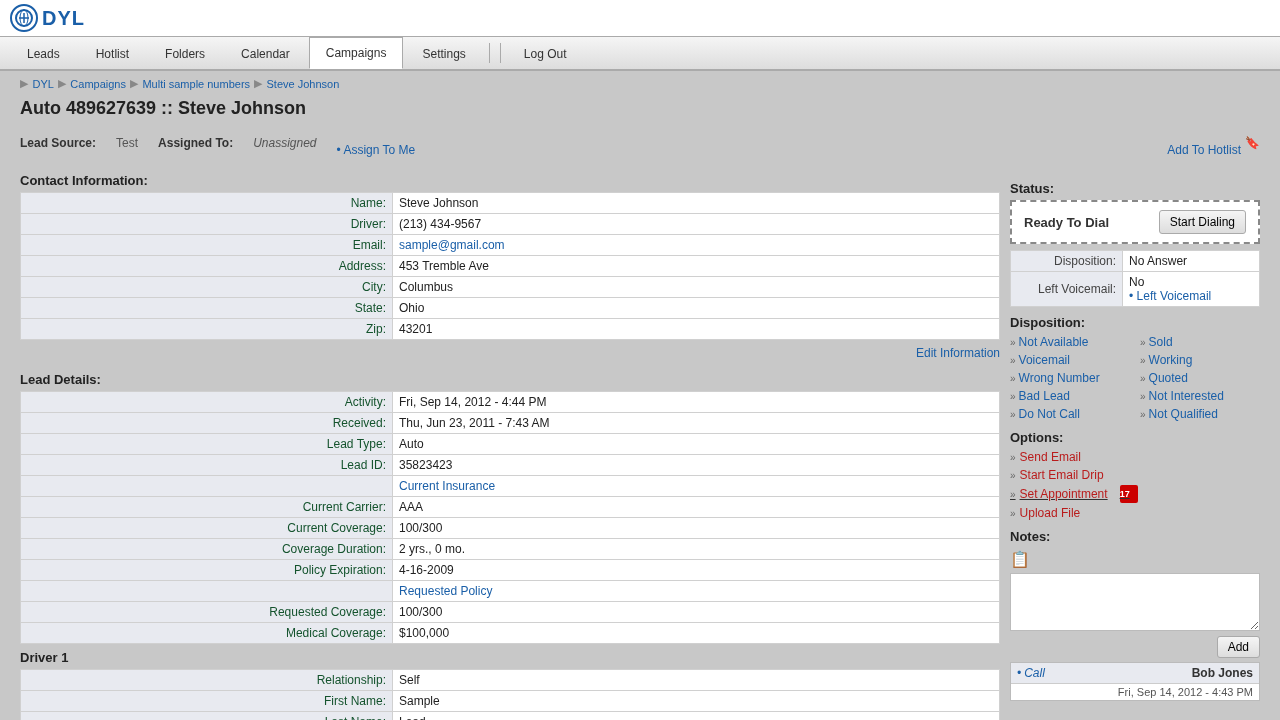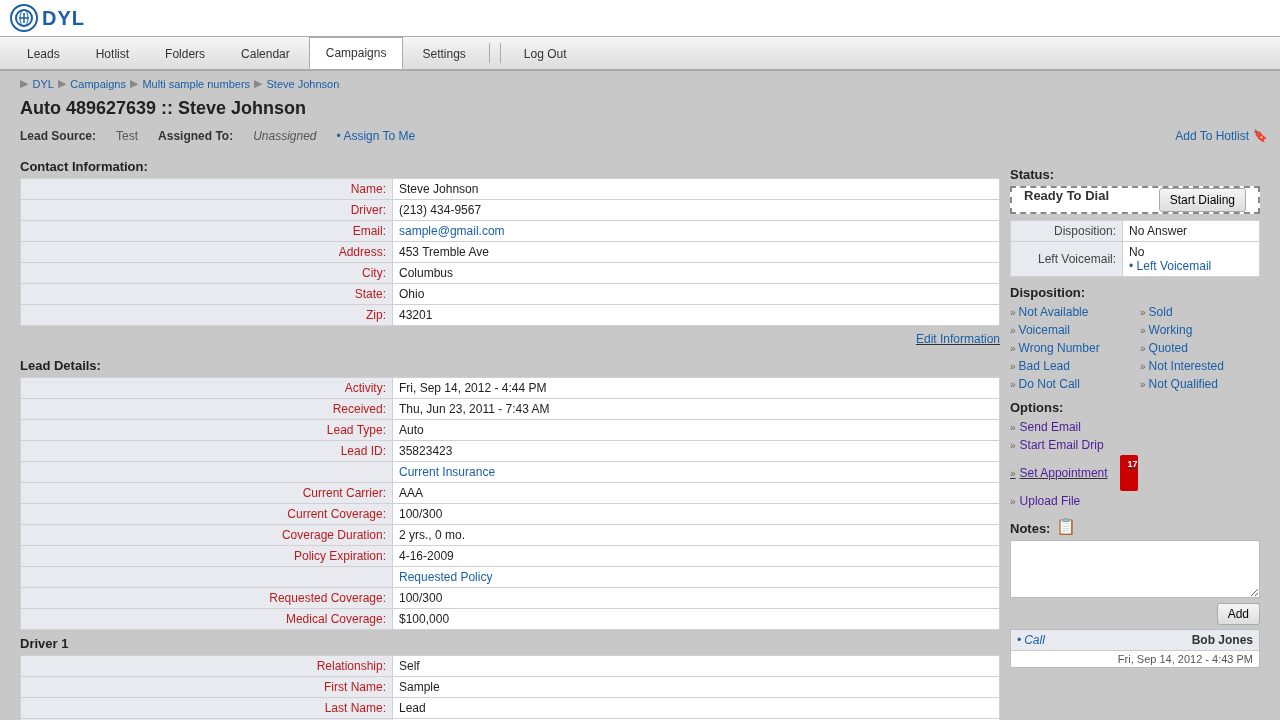--- a/index.html
+++ b/index.html
@@ -14,82 +14,82 @@
     .nav-item { padding: 8px 16px; font-size: 12px; color: #333; cursor: pointer; border: 1px solid transparent; border-bottom: none; text-decoration: none; display: inline-block; }
     .nav-item.active { background: #fff; border: 1px solid #aaa; border-bottom: 1px solid #fff; }
     .nav-divider { width: 1px; height: 20px; background: #aaa; margin: 0 4px; }
 
     #breadcrumb { padding: 6px 20px; font-size: 11px; color: #555; display: flex; align-items: center; gap: 4px; }
     .breadcrumb-arrow { color: #888; }
     .breadcrumb-link { color: #1a5fa8; text-decoration: none; cursor: pointer; }
 
     #page-title { padding: 2px 8px 8px 20px; font-size: 18px; font-weight: bold; color: #222; }
 
-    #meta-row { padding: 2px 12px 8px 20px; display: flex; align-items: center; gap: 20px; font-size: 12px; text-align: center; }
+    #meta-row { padding: 2px 20px 8px 20px; display: flex; align-items: center; gap: 20px; font-size: 12px; text-align: center; }
     .meta-label { color: #333; font-weight: bold; }
     .meta-value { color: #555; }
-    .meta-link { color: #1a5fa8; text-decoration: none; cursor: pointer; }
+    .meta-link { color: #1a5fa8; text-decoration: none; cursor: pointer; margin-top: 14px; }
     #add-hotlist { margin-left: auto; display: flex; align-items: center; gap: 4px; color: #1a5fa8; cursor: pointer; font-size: 12px; }
 
     #main-content { display: flex; gap: 0; padding: 0 20px; background: #c8c8c8; }
 
     #left-panel { flex: 1; min-width: 0; }
     #right-panel { width: 260px; flex-shrink: 0; padding-left: 10px; }
 
     .section-title { font-size: 13px; font-weight: bold; color: #222; margin: 8px 0 4px 0; }
 
     .info-table { width: 100%; border-collapse: collapse; background: #fff; border: 1px solid #bbb; margin-bottom: 4px; }
     .info-table td { padding: 3px 6px; border: 1px solid #d0d0d0; font-size: 12px; vertical-align: top; }
-    .info-table .label-cell { text-align: right; width: 38%; background: #e8eaf0; color: #b91c1c; font-weight: normal; white-space: nowrap; }
+    .info-table .label-cell { text-align: right; width: 38%; background: #e8eaf0; color: #14532d; font-weight: normal; white-space: nowrap; }
     .info-table .value-cell { background: #fff; color: #222; }
     .info-table a { color: #1a5fa8; text-decoration: none; }
 
-    .edit-link { text-align: right; padding: 2px 0 4px 0; text-decoration: underline; }
+    .edit-link { text-align: right; padding: 2px 0 4px 0; }
     .edit-link a { color: #1a5fa8; font-size: 12px; text-decoration: none; }
 
     
     #status-box { margin-top: 16px; }
     .status-label { font-size: 13px; font-weight: bold; margin-bottom: 4px; color: #222; }
 
-    .ready-to-dial-box { border: 2px dashed #888; padding: 0 12px; background: #fff; display: flex; align-items: flex-start; justify-content: space-between; margin-bottom: 6px; }
+    .ready-to-dial-box { border: 2px dashed #888; padding: 8px 12px; background: #fff; display: flex; align-items: center; justify-content: space-between; margin-bottom: 6px; }
     .ready-text { font-weight: bold; font-size: 13px; }
     .start-dial-btn { background: linear-gradient(to bottom, #f5f5f5, #ddd); border: 1px solid #aaa; padding: 4px 10px; font-size: 12px; cursor: pointer; border-radius: 3px; }
 
     .disp-info-table { width: 100%; border-collapse: collapse; background: #fff; border: 1px solid #bbb; margin-bottom: 8px; font-size: 12px; }
     .disp-info-table td { padding: 3px 6px; border: 1px solid #d0d0d0; }
     .disp-info-table .label-cell { background: #e8eaf0; color: #444; width: 45%; text-align: right; }
     .disp-info-table .value-cell { background: #fff; color: #222; }
     .disp-info-table a { color: #1a5fa8; text-decoration: none; }
 
     .disp-section-title { font-size: 13px; font-weight: bold; margin: 6px 0 4px 0; color: #222; }
 
     .disp-grid { display: grid; grid-template-columns: 1fr 1fr; gap: 2px 10px; margin-bottom: 8px; }
     .disp-item { font-size: 12px; color: #1a5fa8; cursor: pointer; padding: 1px 0; display: flex; align-items: center; gap: 3px; }
     .disp-item::before { content: "»"; color: #666; font-size: 10px; }
 
     .options-title { font-size: 13px; font-weight: bold; margin: 6px 0 4px 0; color: #222; }
     .options-list { display: flex; flex-direction: column; gap: 2px; margin-bottom: 8px; }
-    .option-item { font-size: 12px; color: #4c1d95; cursor: pointer; display: flex; align-items: center; gap: 4px; padding: 1px 0; }
+    .option-item { font-size: 12px; color: #b91c1c; cursor: pointer; display: flex; align-items: center; gap: 4px; padding: 1px 0; }
     .option-item::before { content: "»"; color: #666; font-size: 10px; }
     .option-row { display: flex; align-items: center; gap: 12px; text-decoration: underline; }
 
-    .notes-title { font-size: 13px; font-weight: bold; margin: 6px 0 4px 0; color: #222; display: flex; align-items: flex-end; gap: 6px; }
+    .notes-title { font-size: 13px; font-weight: bold; margin: 6px 0 4px 0; color: #222; display: flex; align-items: flex-start; gap: 6px; flex-direction: column; }
     .notes-icon { font-size: 16px; }
     .notes-textarea { width: 100%; height: 58px; border: 1px solid #bbb; resize: vertical; font-size: 12px; padding: 3px; background: #fff; }
     .notes-add-row { text-align: right; margin-top: 2px; }
     .add-btn { background: linear-gradient(to bottom, #f5f5f5, #ddd); border: 1px solid #aaa; padding: 3px 10px; font-size: 12px; cursor: pointer; border-radius: 3px; }
 
     .call-log { border: 1px solid #bbb; background: #fff; margin-top: 4px; }
     .call-log-header { background: #e8eaf0; padding: 3px 6px; display: flex; justify-content: space-between; align-items: center; border-bottom: 1px solid #ccc; }
     .call-log-label { color: #1a5fa8; font-size: 12px; display: flex; align-items: center; gap: 3px; font-style: italic; }
     .call-log-label::before { content: "•"; }
     .call-log-user { font-size: 12px; font-weight: bold; }
     .call-log-time { font-size: 11px; color: #555; text-align: right; padding: 2px 6px; }
 
-    .calendar-icon { display: inline-block; width: 18px; height: 36px; background: #c00; color: #fff; font-size: 9px; text-align: right; line-height: 18px; border-radius: 2px; font-weight: bold; }
+    .calendar-icon { display: inline-block; width: 18px; height: 18px; background: #c00; color: #fff; font-size: 9px; text-align: left; line-height: 18px; border-radius: 2px; font-weight: bold; }
 
     
     .driver-section { margin-top: 6px; }
   </style>
 </head>
 <body>
 
 <div id="top-bar">
   <div id="logo">
     <div id="logo-circle">

